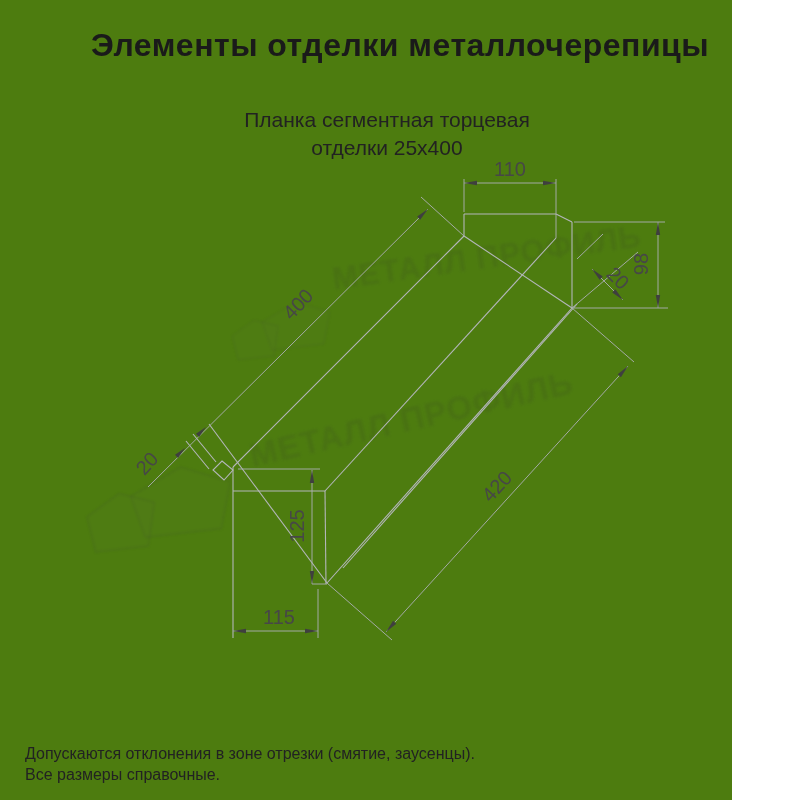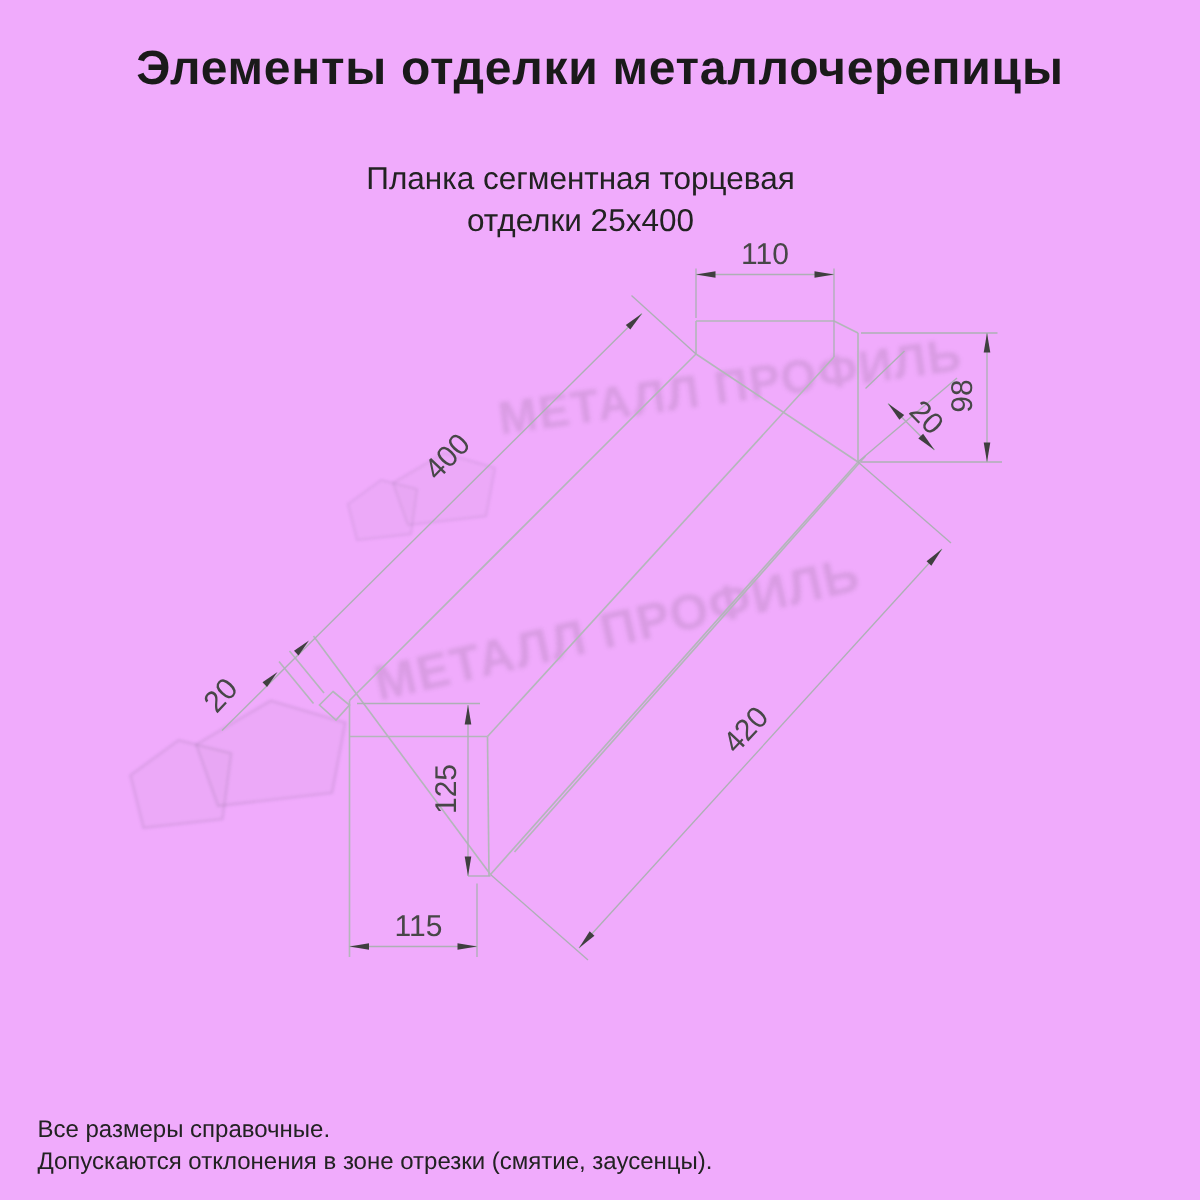--- a/index.html
+++ b/index.html
@@ -1,16 +1,16 @@
 <!DOCTYPE html>
 <html><head>
 <meta charset="utf-8">
 <style>
   html,body{margin:0;padding:0;background:#ffffff;}
-  #page{position:relative;width:800px;height:800px;background:#f0abfc;overflow:hidden;
+  #page{position:relative;width:732px;height:800px;background:#4d7c0f;overflow:hidden;
         font-family:"Liberation Sans","DejaVu Sans",sans-serif;}
   .title{position:absolute;left:0;top:27px;width:800px;text-align:center;
          font-size:32px;font-weight:bold;color:#1a1a1a;letter-spacing:0.5px;}
   .subtitle{position:absolute;left:0;top:106px;width:774px;text-align:center;
             font-size:21px;font-weight:400;color:#222;line-height:28px;}
   .footer{position:absolute;left:25px;top:743px;font-size:16px;color:#222;line-height:21px;}
   .wm-text{position:absolute;font-weight:bold;color:rgba(40,40,45,0.12);
            white-space:nowrap;filter:blur(1.5px);transform-origin:left top;}
   .wm-upper{left:330px;top:262px;font-size:31px;letter-spacing:1px;transform:rotate(-8deg);}
   .wm-lower{left:246px;top:438px;font-size:33px;letter-spacing:1px;transform:rotate(-13deg);}
@@ -127,17 +127,17 @@
 
     <g>
       <line class="thin" x1="386" y1="632" x2="628" y2="366"></line>
       <polygon class="arrow" points="386,632 396.3,623.8 393.1,620.8"></polygon>
       <polygon class="arrow" points="628,366 620.9,377.2 617.7,374.2"></polygon>
       <text x="502" y="491" text-anchor="middle" transform="rotate(-47 502 491)">420</text>
     </g>
   </svg>
 
   <div class="footer">
+    <div>Допускаются отклонения в зоне отрезки (смятие, заусенцы).</div>
     <div>Все размеры справочные.</div>
-    <div>Допускаются отклонения в зоне отрезки (смятие, заусенцы).</div>
   </div>
 
 </div>
 
 </body></html>

